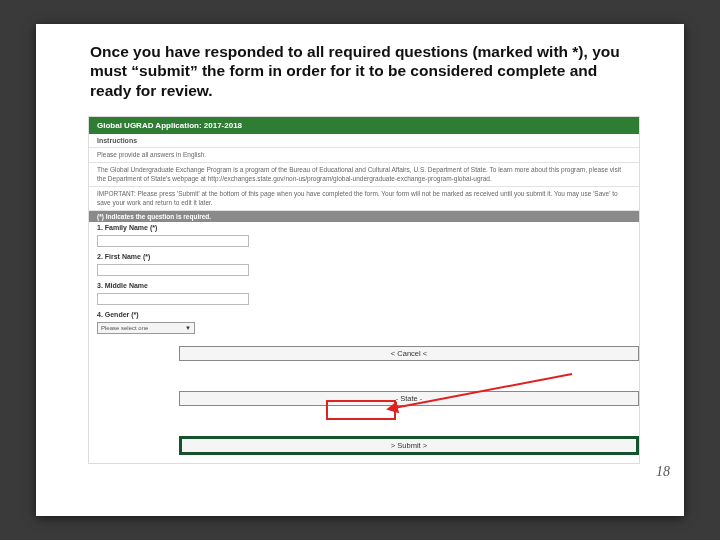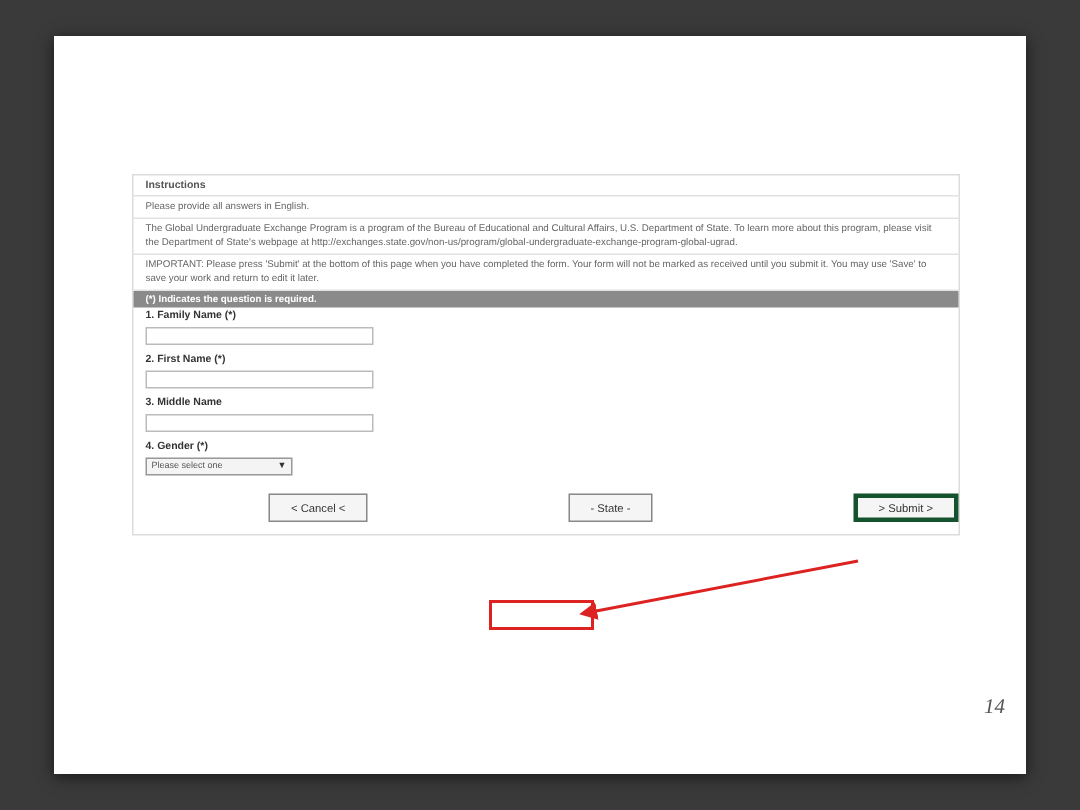--- a/index.html
+++ b/index.html
@@ -44,22 +44,23 @@
     border:1px solid #bbb;background:#fff;height:10px;width:150px;
   }
   .select-box{
     margin:2px 8px 4px 8px;
     border:1px solid #999;background:#f4f4f4;height:10px;width:90px;
     font-size:6px;color:#555;display:flex;align-items:center;padding:0 3px;
     justify-content:space-between;
   }
   .chev{font-size:6px;color:#333}
   .btn-row{
-    display:flex;gap:30px;justify-content:space-between;
+    display:flex;gap:30px;justify-content:flex-start;
     padding:8px 0 8px 90px;
+    flex-direction:column;
   }
   .btn{
     border:1px solid #888;background:#f5f5f5;
     font-size:7.5px;color:#333;padding:2px 14px;
     font-family:inherit;
   }
   .btn.submit{border:3px solid #14532d}
   .red-box{
     position:absolute;border:2px solid #d22;pointer-events:none;
   }
@@ -72,22 +73,24 @@
     font-family:"Segoe Script","Brush Script MT",cursive;
     font-size:14px;color:#555;font-style:italic;
   }
   svg.arrow{position:absolute;pointer-events:none}
 </style>
 </head>
 <body>
 
 <div class="slide">
 
+  <div class="intro-text">Once you have responded to all required questions (marked with *), you must “submit” the form in order for it to be considered complete and ready for review.</div>
 
   <div class="form-shot">
+    <div class="green-bar">Global UGRAD Application: 2017-2018</div>
 
     <div class="section"><span class="section-head">Instructions</span></div>
     <div class="section tiny">Please provide all answers in English.</div>
     <div class="section tiny">The Global Undergraduate Exchange Program is a program of the Bureau of Educational and Cultural Affairs, U.S. Department of State. To learn more about this program, please visit the Department of State's webpage at http://exchanges.state.gov/non-us/program/global-undergraduate-exchange-program-global-ugrad.</div>
     <div class="section tiny">IMPORTANT: Please press 'Submit' at the bottom of this page when you have completed the form. Your form will not be marked as received until you submit it. You may use 'Save' to save your work and return to edit it later.</div>
 
     <div class="grey-bar">(*) Indicates the question is required.</div>
 
     <div class="field-label">1. Family Name (*)</div>
     <div class="input-box"></div>
@@ -116,14 +119,14 @@
   <svg class="arrow" style="left:350px;top:346px;width:190px;height:44px" viewBox="0 0 190 44">
     <defs>
       <marker id="ah" markerWidth="8" markerHeight="8" refX="2" refY="3" orient="auto">
         <path d="M0,0 L6,3 L0,6 Z" fill="#d22"></path>
       </marker>
     </defs>
     <line x1="186" y1="4" x2="8" y2="38" stroke="#d22" stroke-width="2" marker-end="url(#ah)"></line>
   </svg>
 
 
-  <div class="page-num">14</div>
+  <div class="page-num">18</div>
 </div>
 
 </body></html>

